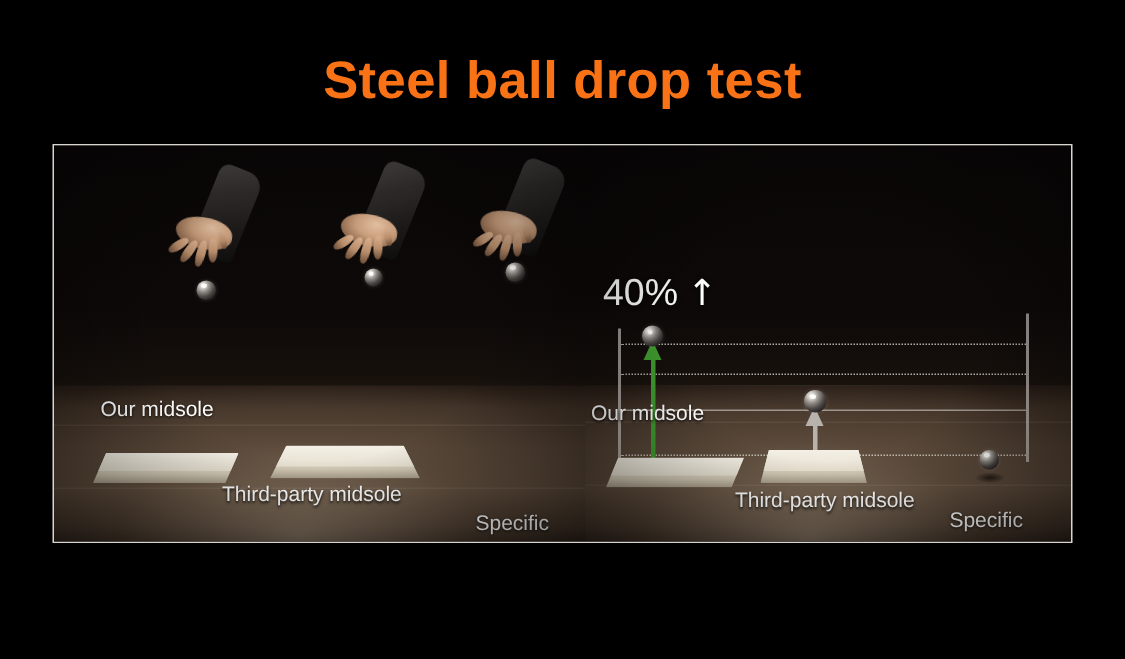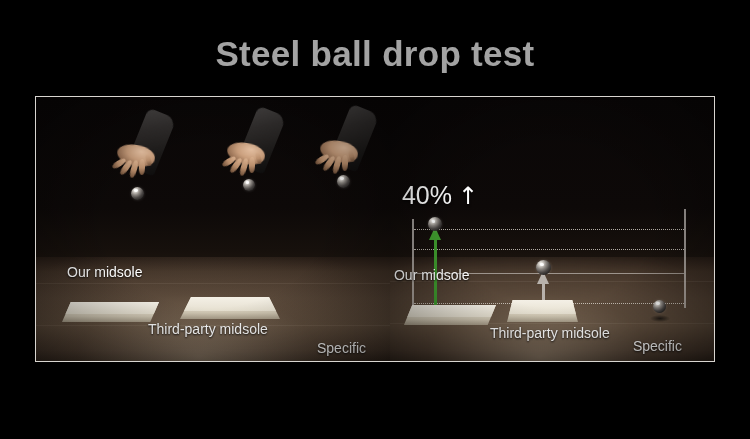--- a/index.html
+++ b/index.html
@@ -15,21 +15,21 @@
     position: relative;
   }
 
   
   .title {
     position: absolute;
     left: 0;
     top: 34px;
     width: 750px;
     text-align: center;
-    color: #a3a3a3;
+    color: #f97316;
     font-size: 35px;
     font-weight: bold;
     letter-spacing: 0.3px;
     font-family: "Liberation Sans", sans-serif;
     white-space: nowrap;
   }
 
   
   .photo-frame {
     position: absolute;

